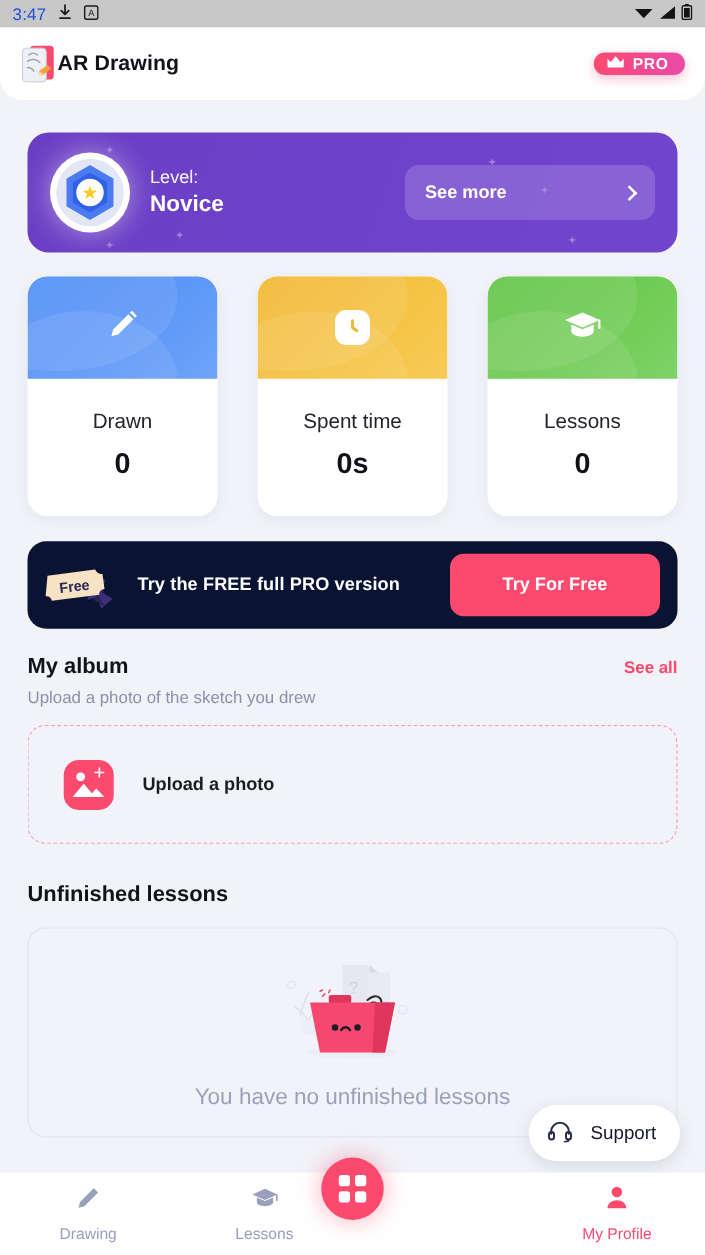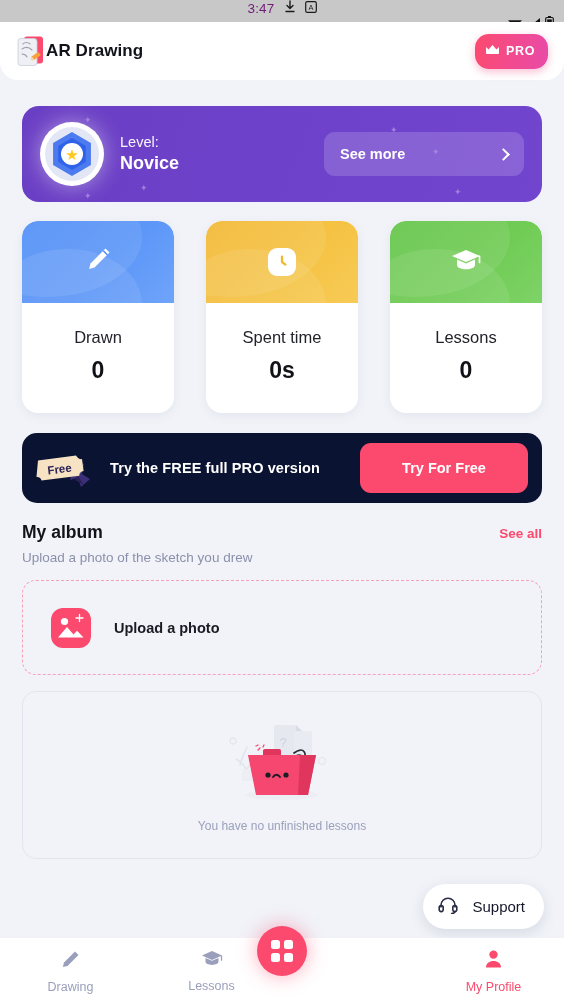--- a/index.html
+++ b/index.html
@@ -6,40 +6,40 @@
   html, body {
     width: 564px; height: 1004px;
     font-family: "Liberation Sans", sans-serif;
     background: #f1f3f8;
     overflow: hidden;
   }
   .screen { position: relative; width: 564px; height: 1004px; background: #f1f3f8; }
 
   
   .statusbar {
-    height: 22px; background: #c8c8c8; color: #701a75;
+    height: 22px; background: #c8c8c8; color: #1d4ed8;
     display: flex; align-items: center; padding: 0 10px;
-    font-size: 13px; font-weight: 500; flex-direction: column;
+    font-size: 13px; font-weight: 500;
   }
   .sb-left { display: flex; align-items: center; gap: 9px; }
   .sb-right { margin-left: auto; display: flex; align-items: center; gap: 4px; }
   .sb-time { font-size: 13.5px; letter-spacing: .2px; }
 
   
   .header {
     height: 58px; background: #ffffff;
     border-radius: 0 0 18px 18px;
     display: flex; align-items: center; padding: 0 16px;
     position: relative; z-index: 5;
   }
   .app-icon { width: 30px; height: 32px; position: relative; flex: 0 0 auto; }
   .app-title { font-size: 17px; font-weight: bold; color: #12121a; letter-spacing: .1px; }
   .pro-badge {
     margin-left: auto; display: flex; align-items: center; gap: 6px;
-    height: 35px; padding: 0 13px 0 10px; border-radius: 14px;
+    height: 18px; padding: 0 13px 0 10px; border-radius: 14px;
     background: linear-gradient(100deg, #fc4a6e 0%, #f24a8d 50%, #e84ba8 100%);
     color: #fff; font-size: 12.5px; font-weight: bold; letter-spacing: .6px;
     box-shadow: 0 3px 9px rgba(240,70,130,.35);
   }
 
   
   .content { padding: 0 22px; }
   .level-card {
     margin-top: 26px; height: 96px; border-radius: 17px;
     background: linear-gradient(110deg, #6b3fc4 0%, #6d41c9 45%, #7245cf 100%);
@@ -141,21 +141,21 @@
   }
   .upload-label { margin-left: 23px; font-size: 14.5px; font-weight: bold; color: #1b1b24; text-align: center; }
 
   
   .unf-title { margin-top: 30px; font-size: 17.5px; font-weight: bold; color: #12121a; }
   .unf-box {
     margin-top: 16px; height: 168px; border: 1.3px solid #e2e5ef; border-radius: 14px;
     display: flex; flex-direction: column; align-items: center; justify-content: center;
     position: relative; overflow: hidden;
   }
-  .empty-text { font-size: 12px; color: #9ba0bb; margin-top: 6px; }
+  .empty-text { font-size: 18px; color: #9ba0bb; margin-top: 6px; }
 
   
   .support {
     position: absolute; right: 20px; top: 884px;
     height: 45px; padding: 0 19px 0 15px; border-radius: 23px; background: #fff;
     display: flex; align-items: center; gap: 14px;
     box-shadow: 0 4px 14px rgba(90,100,140,.18);
     font-size: 15px; font-weight: 500; color: #15172b;
   }
 
@@ -344,20 +344,21 @@
         <svg width="40" height="40" viewBox="0 0 40 40">
           <circle cx="13.5" cy="13.5" r="3.6" fill="#fff"></circle>
           <path d="M7 29.5 16 19l6.5 7.5 3.5-3.8 6.5 6.8z" fill="#fff"></path>
           <path d="M28.5 6.5v7M25 10h7" stroke="#fb4a6e" stroke-width="2" stroke-linecap="round"></path>
           <path d="M28.5 6.5v7M25 10h7" stroke="#fff" stroke-width="1.3" stroke-linecap="round"></path>
         </svg>
       </span>
       <span class="upload-label">Upload a photo</span>
     </div>
 
+    <div class="unf-title">Unfinished lessons</div>
     <div class="unf-box">
       <span>
         <svg width="120" height="92" viewBox="0 0 120 92">
           <rect x="52" y="8" width="22" height="30" rx="2" fill="#e6e8f0"></rect>
           <path d="M74 8l8 8h-8z" fill="#d8dbe6"></path>
           <text x="61" y="30" font-size="13" font-family="Liberation Sans" fill="#cdd1dd" text-anchor="middle">?</text>
           <rect x="72" y="14" width="18" height="26" rx="2" fill="#e9ebf2"></rect>
           <path d="M18 48c2-8 5-14 7-18M25 54c-3-7-7-10-11-12M25 52c3-6 7-9 11-10" stroke="#e2e5ee" stroke-width="1.6" fill="none" stroke-linecap="round"></path>
           <rect x="20" y="52" width="11" height="12" rx="1.5" fill="#eceef4"></rect>
           <circle cx="11" cy="24" r="3" fill="none" stroke="#e4e7ef" stroke-width="1.3"></circle>

